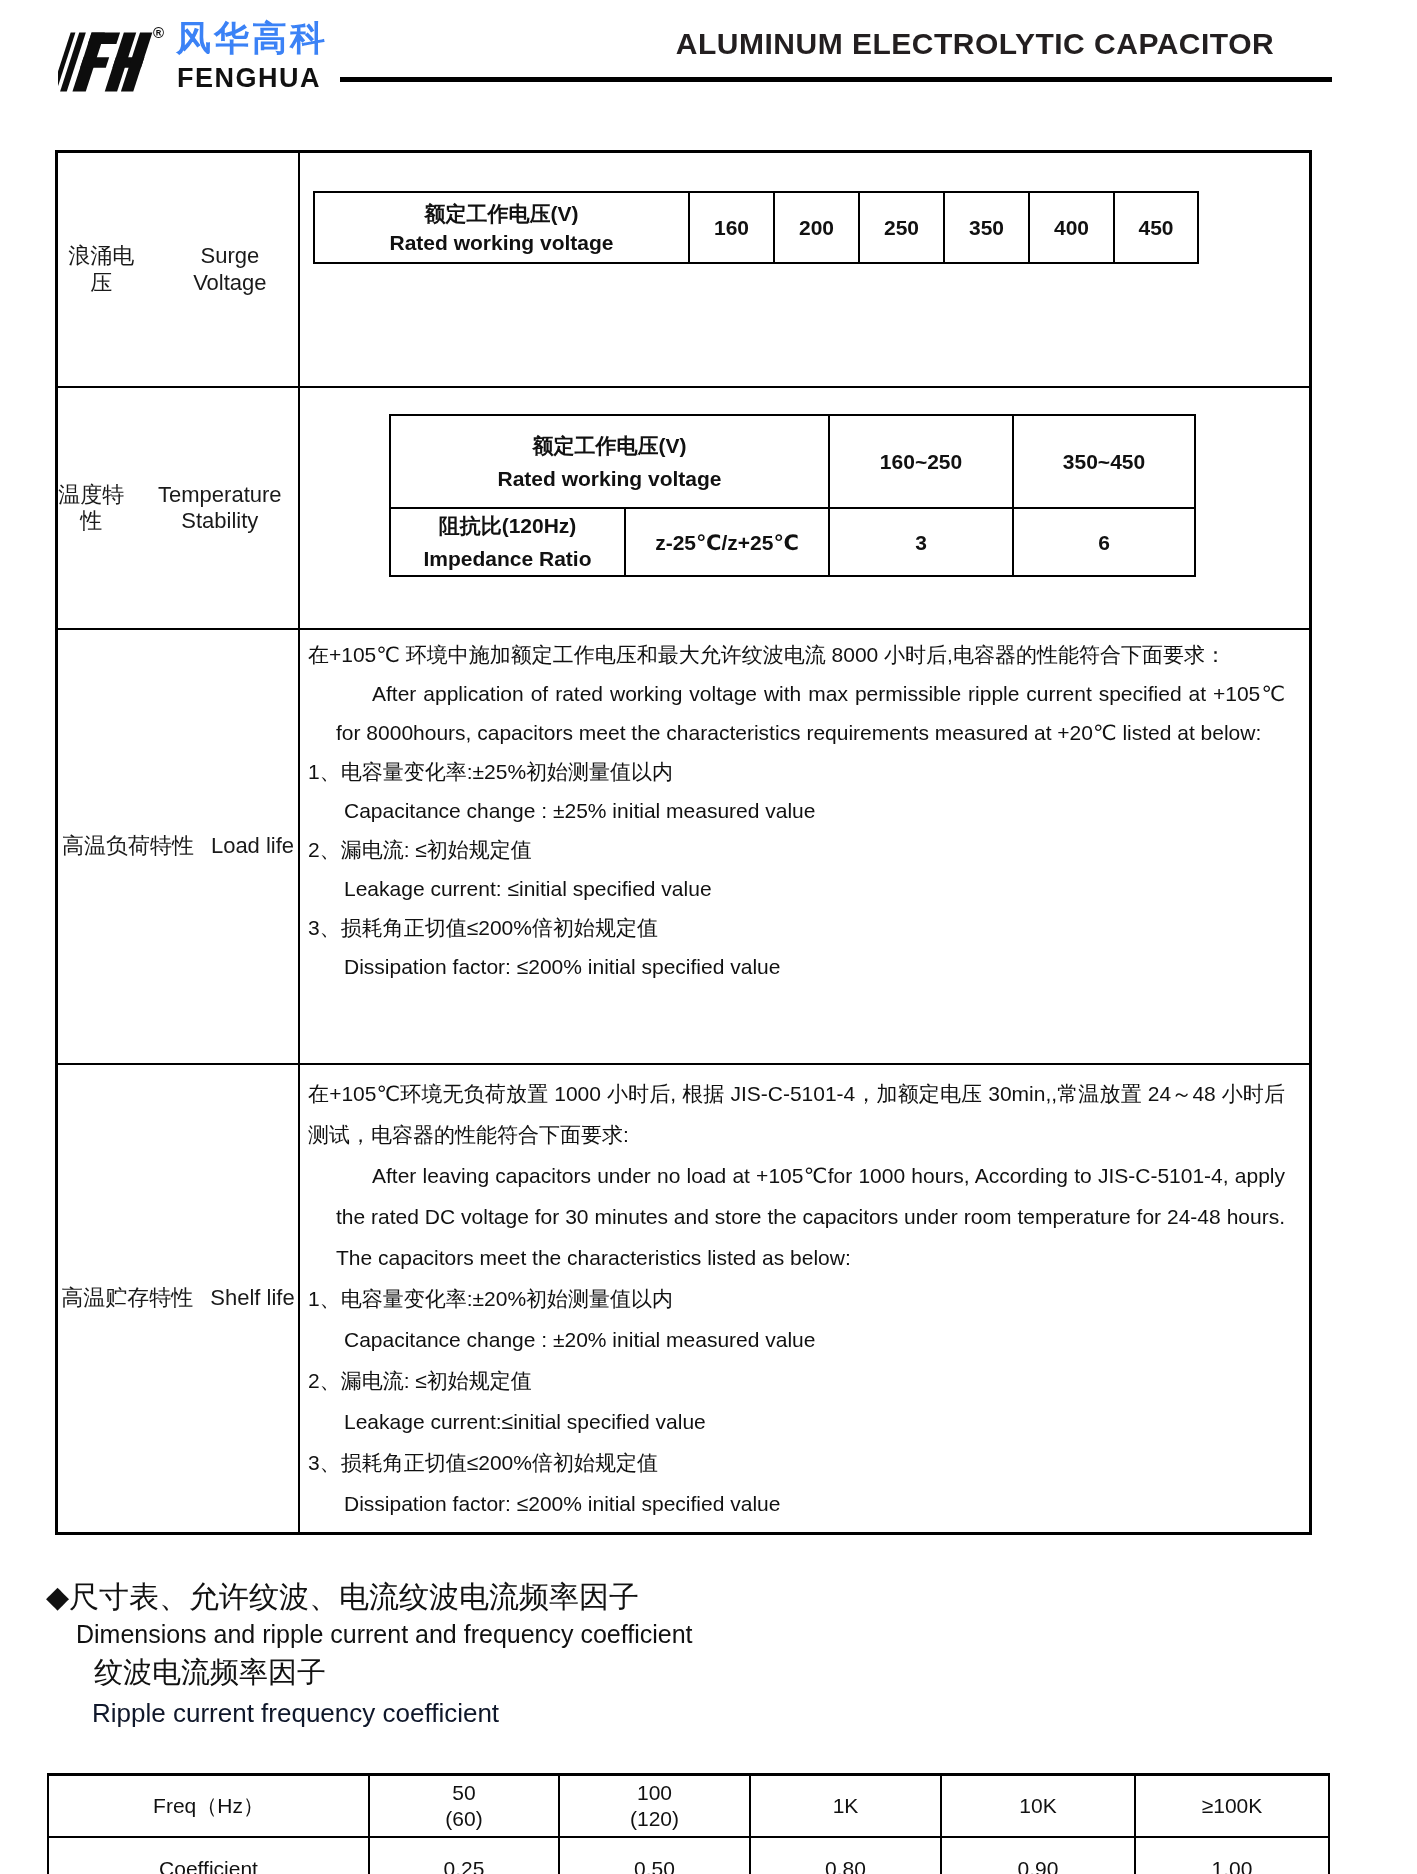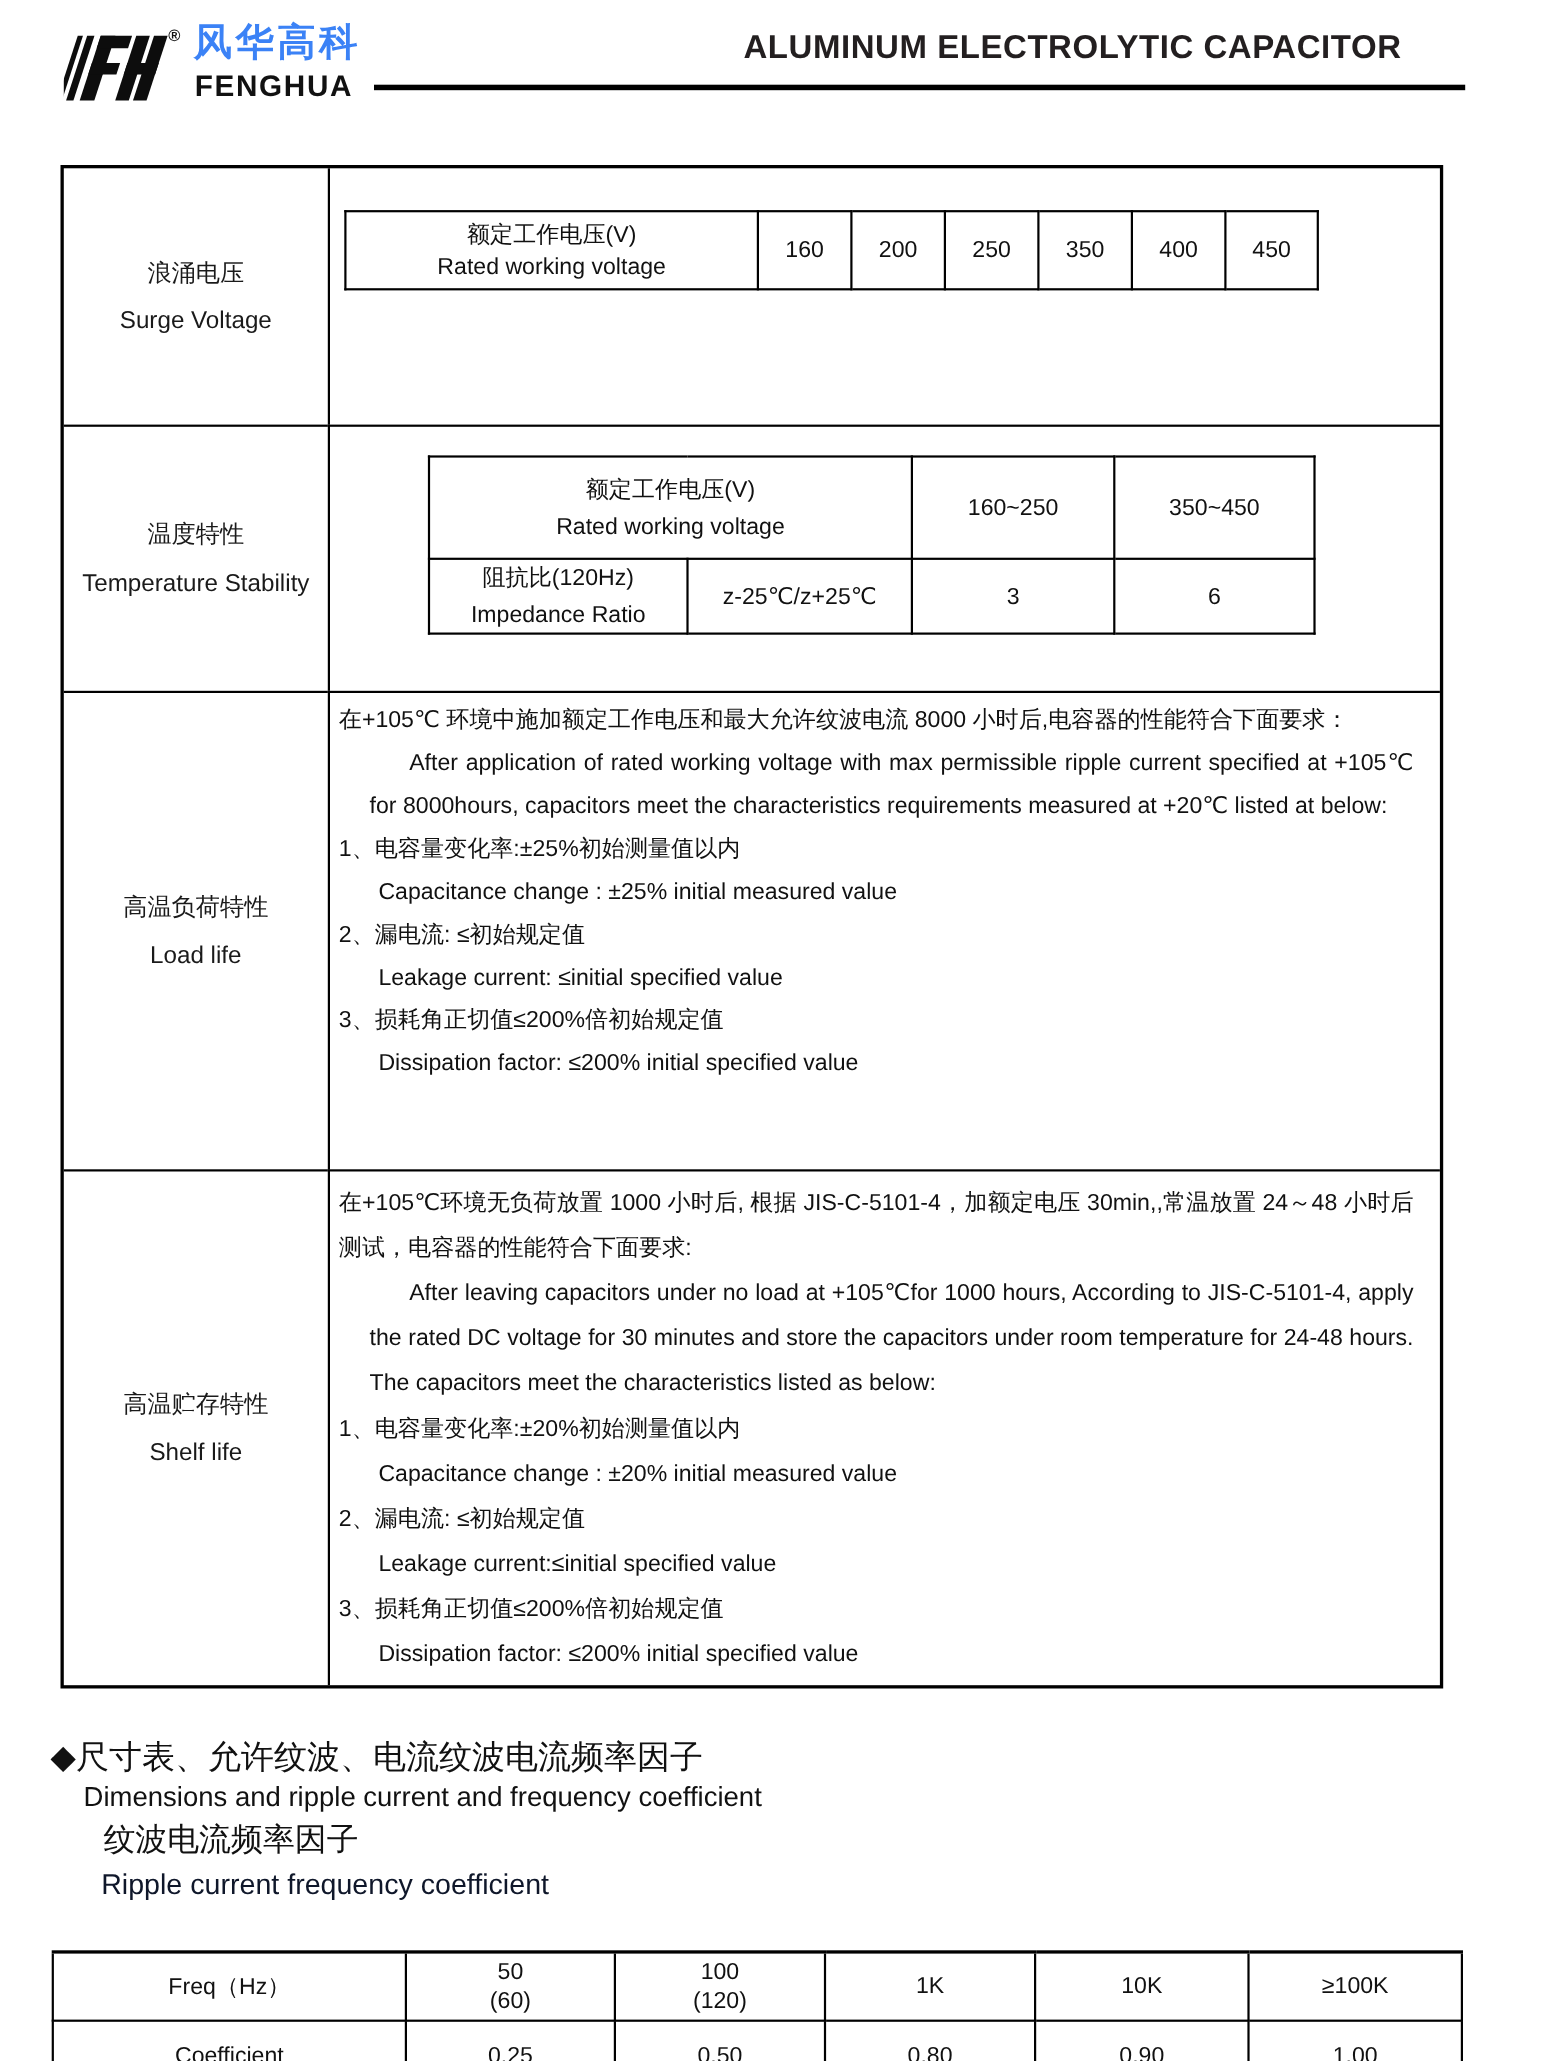--- a/index.html
+++ b/index.html
@@ -21,25 +21,25 @@
 
   
   .spec-table{
     left:55px;top:150px;width:1257px;height:1385px;
     border:3px solid #000;box-sizing:border-box;
     display:grid;grid-template-columns:240px 1fr;grid-template-rows:233px 242px 435px 1fr;
   }
   .st-cell{border-left:2px solid #000;border-top:2px solid #000;box-sizing:border-box;position:relative;}
   .st-cell.first-col{border-left:none;}
   .st-cell.first-row{border-top:none;}
-  .row-label{display:flex;flex-direction:column;align-items:center;justify-content:center;gap:17px;
+  .row-label{display:flex;align-items:center;justify-content:center;gap:17px;
     font-size:22px;text-align:center;line-height:1.2;}
 
   
-  table.inner{border-collapse:collapse;position:absolute;table-layout:fixed;}
+  table.inner{border-collapse:collapse;position:absolute;table-layout:fixed;font-weight:bold;}
   table.inner td{border:2px solid #000;text-align:center;vertical-align:middle;
     font-size:21px;padding:0;line-height:29px;color:#111;}
   .surge-inner{left:13px;top:38px;width:886px;}
   .temp-inner{left:89px;top:26px;width:807px;}
 
   
   .text-block{padding:5px 24px 0 8px;font-size:21px;color:#111;}
   .lh-load{line-height:39px;}
   .lh-shelf{line-height:41px;}
   .para-cn{text-align:justify;}

